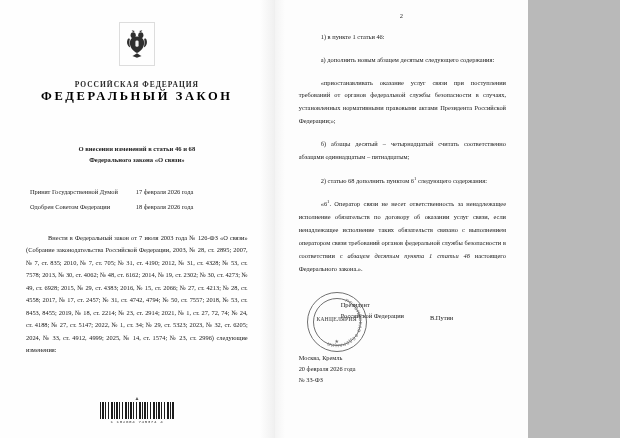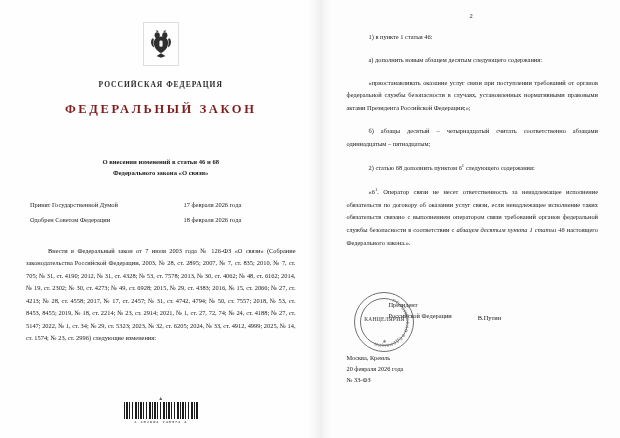--- a/index.html
+++ b/index.html
@@ -9,21 +9,21 @@
   }
   body {
     width: 620px;
     height: 438px;
     overflow: hidden;
     font-family: "Liberation Serif", serif;
     color: #1a1a1a;
   }
   .scan {
     position: relative;
-    width: 620px;
+    width: 528px;
     height: 438px;
     background: #ffffff;
     display: flex;
   }
   
   .page {
     position: relative;
     height: 438px;
     background: #fdfdfd;
     overflow: hidden;
@@ -71,25 +71,25 @@
   .title-country {
     text-align: center;
     margin-top: 14px;
     font-size: 7.5px;
     letter-spacing: 1.0px;
     font-weight: bold;
     color: #2a2a2a;
   }
   .title-law {
     text-align: center;
-    margin-top: 13px;
+    margin-top: 0;
     font-size: 12.5px;
     letter-spacing: 2.6px;
     font-weight: bold;
-    color: #7f1d1d;
+    color: #000000;
   }
   .subtitle {
     text-align: center;
     margin-top: 40px;
     font-size: 6.6px;
     font-weight: bold;
     line-height: 1.65;
     color: #222222;
   }
   .adoption {

